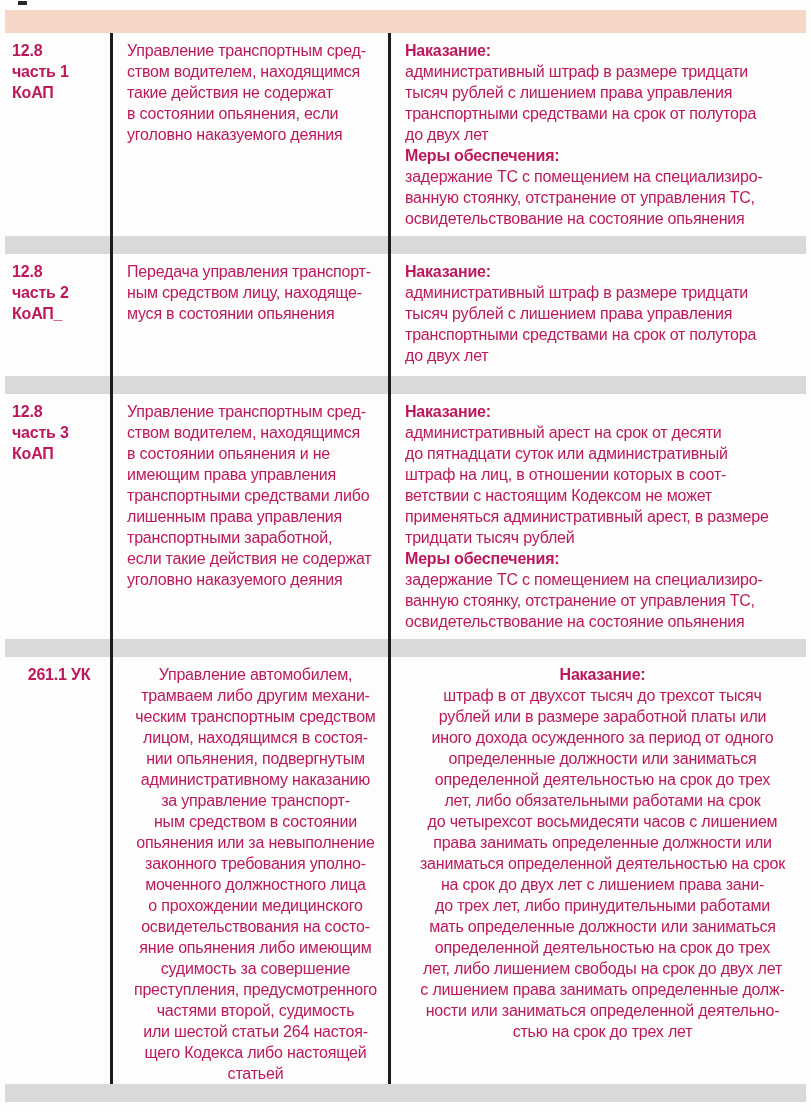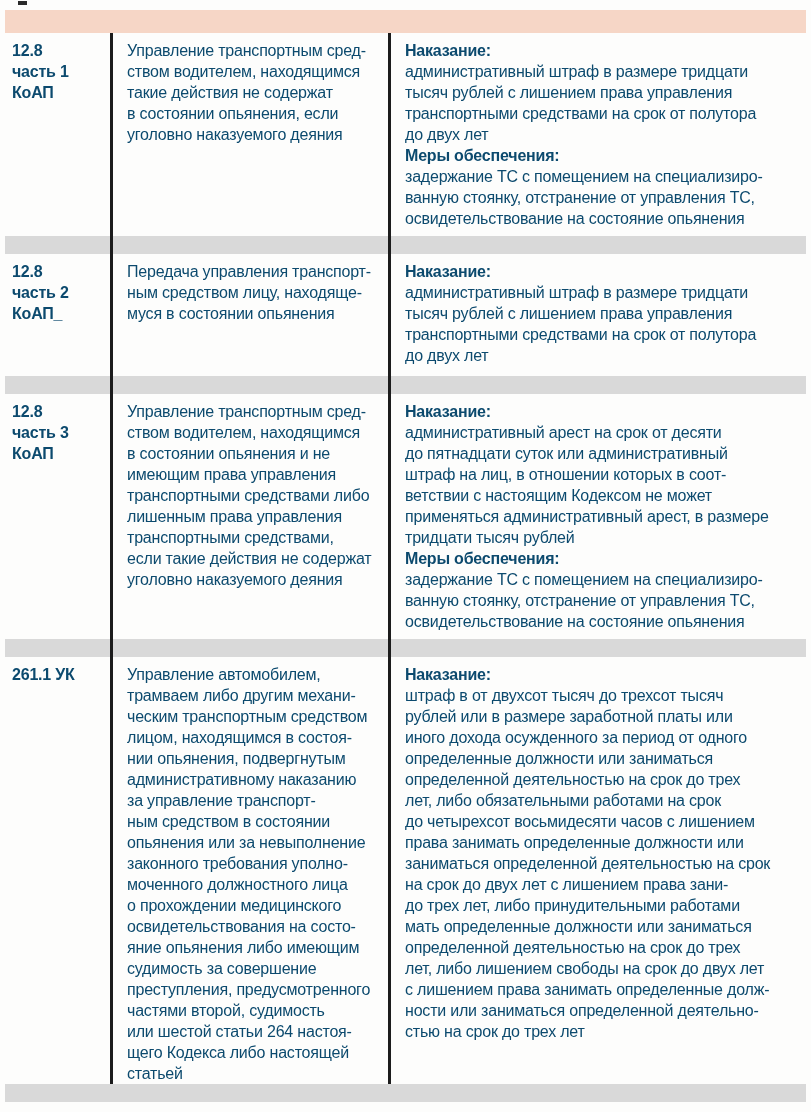--- a/index.html
+++ b/index.html
@@ -34,21 +34,21 @@
   }
   .col-divider.d1 { left: 105px; }
   .col-divider.d2 { left: 383px; }
   .row {
     display: grid;
     grid-template-columns: 105px 278px 1fr;
   }
   .row-1 { min-height: 203px; }
   .row-2 { min-height: 122px; }
   .row-3 { min-height: 245px; }
-  .row-4 { min-height: 427px; }
+  .row-4 { min-height: 427px; text-align: center; }
   .separator {
     width: 801px;
     height: 18px;
     background: var(--sep, #d9d9d9);
   }
   .cell {
     box-sizing: border-box;
     padding-top: 7px;
     font-size: 16px;
     line-height: 21px;
@@ -56,21 +56,21 @@
   }
   .cell.article { padding-left: 7px; padding-right: 4px; font-weight: 700; }
   .cell.offense { padding-left: 17px; padding-right: 4px; }
   .cell.penalty { padding-left: 17px; padding-right: 6px; }
   .text-line { white-space: pre; }
   .text-line.bold { font-weight: 700; }
 </style>
 </head>
 <body>
 
-<div class="page" style="--accent: #f6d6c6; --sep: #d9d9d9; color: #0c4a6e;">
+<div class="page" style="--accent: #f6d6c6; --sep: #d9d9d9; color: #be185d;">
   <div class="artifact-dash"></div>
   <div class="header-bar"></div>
   <div class="rows-wrap" id="table-body">
     <div class="col-divider d1" style="background: rgb(28, 28, 28);"></div>
     <div class="col-divider d2" style="background: rgb(28, 28, 28);"></div>
   <div class="row row-1">
         <div class="cell article">
           <div class="text-line bold">12.8</div>
           <div class="text-line bold">часть 1</div>
           <div class="text-line bold">КоАП</div>
@@ -121,21 +121,21 @@
           <div class="text-line bold">часть 3</div>
           <div class="text-line bold">КоАП</div>
         </div>
         <div class="cell offense">
           <div class="text-line">Управление транспортным сред-</div>
           <div class="text-line">ством водителем, находящимся</div>
           <div class="text-line">в состоянии опьянения и не</div>
           <div class="text-line">имеющим права управления</div>
           <div class="text-line">транспортными средствами либо</div>
           <div class="text-line">лишенным права управления</div>
-          <div class="text-line">транспортными средствами,</div>
+          <div class="text-line">транспортными заработной,</div>
           <div class="text-line">если такие действия не содержат</div>
           <div class="text-line">уголовно наказуемого деяния</div>
         </div>
         <div class="cell penalty">
           <div class="text-line bold">Наказание:</div>
           <div class="text-line">административный арест на срок от десяти</div>
           <div class="text-line">до пятнадцати суток или административный</div>
           <div class="text-line">штраф на лиц, в отношении которых в соот-</div>
           <div class="text-line">ветствии с настоящим Кодексом не может</div>
           <div class="text-line">применяться административный арест, в размере</div>

